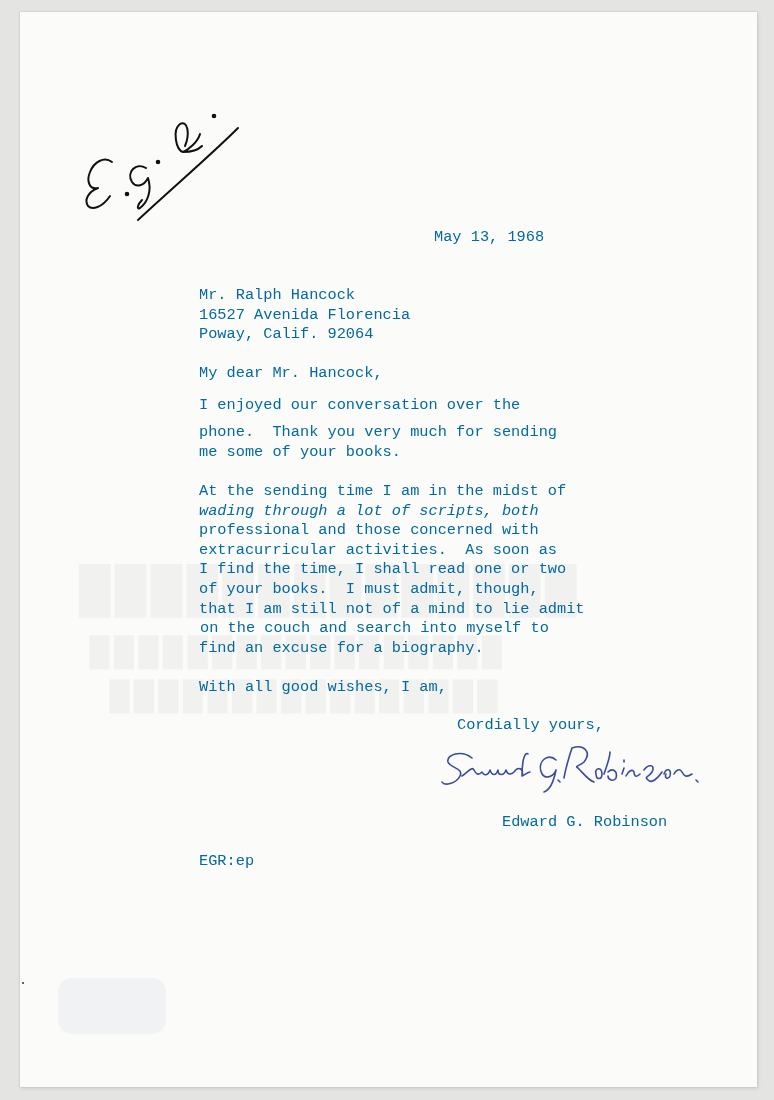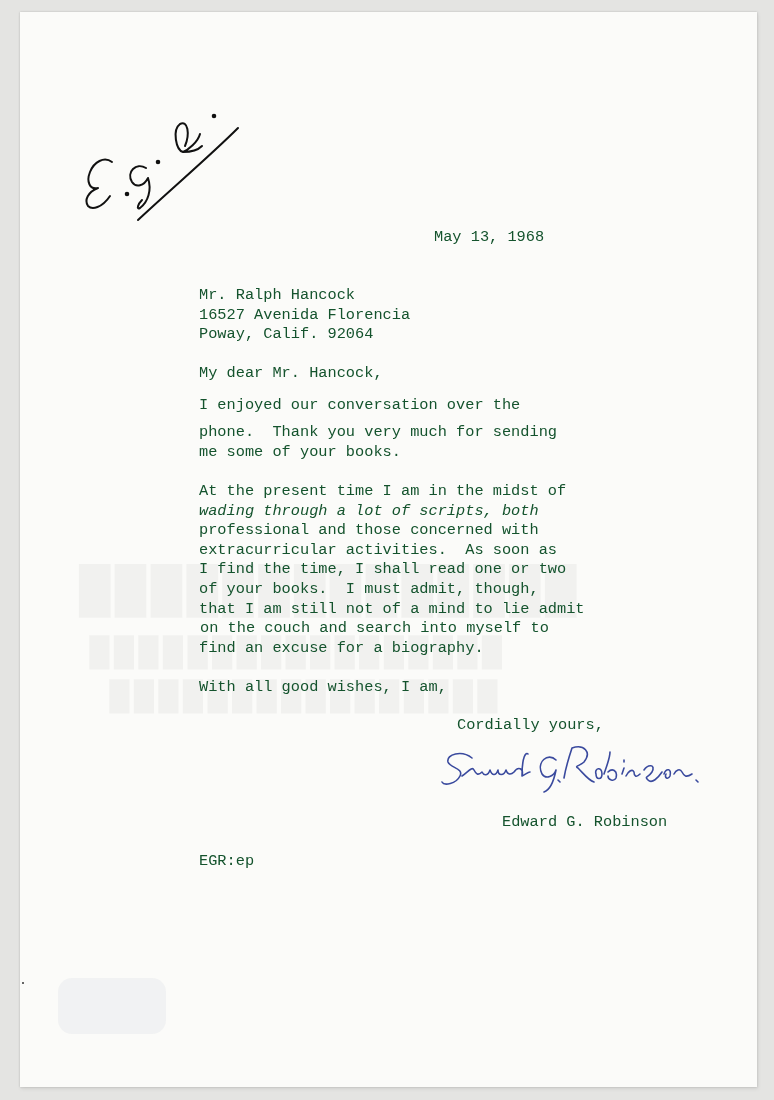--- a/index.html
+++ b/index.html
@@ -12,21 +12,21 @@
   }
   .paper {
     position: absolute;
     left: 20px; top: 12px;
     width: 737px; height: 1075px;
     background: #fbfbf9;
     box-shadow: 0 0 2px rgba(0,0,0,0.18), 1px 2px 4px rgba(0,0,0,0.08);
   }
   .typed {
     position: absolute;
-    color: #14532d;
+    color: #0369a1;
     font-size: 15.3px;
     line-height: 19.6px;
     white-space: pre;
     letter-spacing: 0px;
   }
   .bleed {
     position: absolute;
     color: rgba(120,120,120,0.07);
     font-family: "Liberation Sans", sans-serif;
     font-weight: bold;
@@ -75,21 +75,21 @@
 
 <div class="typed" style="left:199px; top:364.4px;">My dear Mr. Hancock,</div>
 
 <div>
   <div class="typed" style="left:199px; top:396px;">I enjoyed our conversation over the</div>
   <div class="typed" style="left:199px; top:423.2px;">phone.  Thank you very much for sending</div>
   <div class="typed" style="left:199px; top:442.8px;">me some of your books.</div>
 </div>
 
 <div>
-  <div class="typed" style="left:199px; top:482px;">At the present time I am in the midst of</div>
+  <div class="typed" style="left:199px; top:482px;">At the sending time I am in the midst of</div>
   <div class="typed" style="left:199px; top:501.6px;font-style:italic;">wading through a lot of scripts, both</div>
   <div class="typed" style="left:199px; top:521.2px;">professional and those concerned with</div>
   <div class="typed" style="left:199px; top:540.8px;">extracurricular activities.  As soon as</div>
   <div class="typed" style="left:199px; top:560.4px;">I find the time, I shall read one or two</div>
   <div class="typed" style="left:199px; top:580px;">of your books.  I must admit, though,</div>
   <div class="typed" style="left:199px; top:599.6px;">that I am still not of a mind to lie admit</div>
   <div class="typed" style="left:200px; top:619.2px;">on the couch and search into myself to</div>
   <div class="typed" style="left:199px; top:638.8px;">find an excuse for a biography.</div>
 </div>
 

